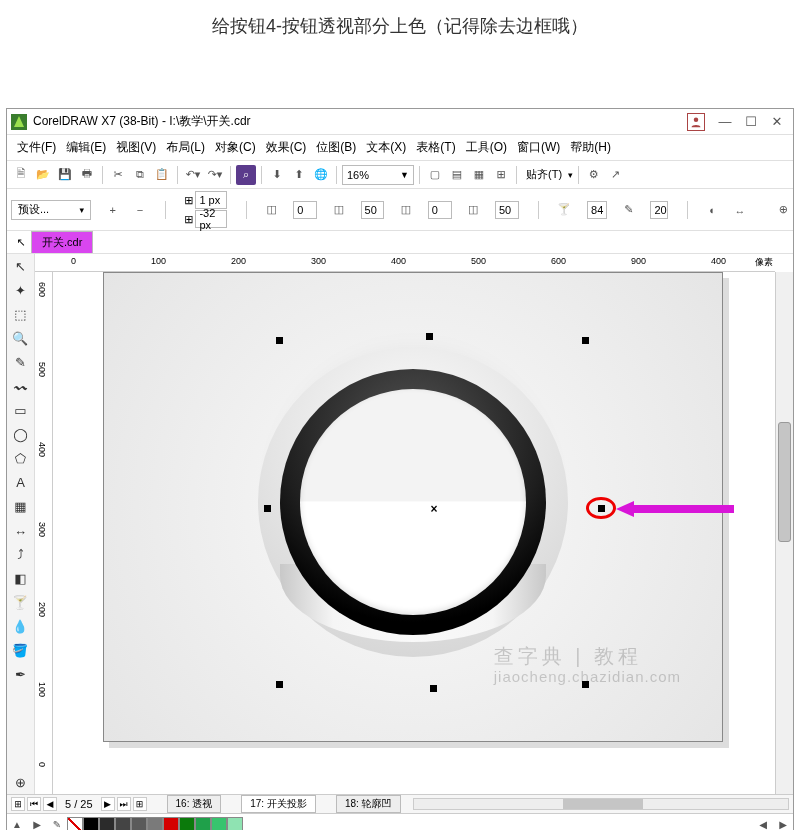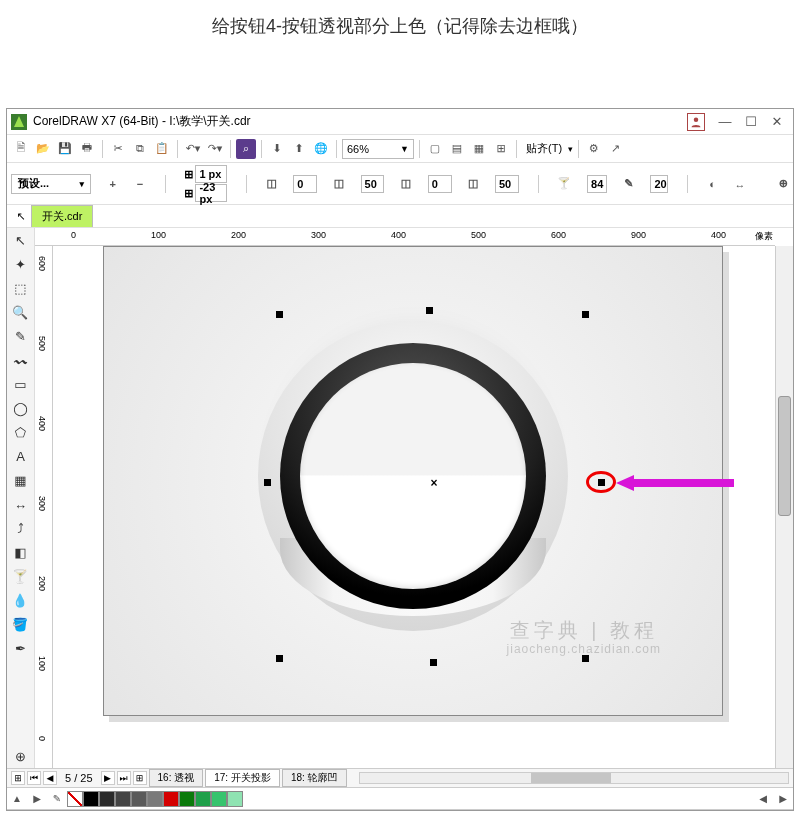--- a/index.html
+++ b/index.html
@@ -11,26 +11,26 @@
 .titlebar .title-text { flex: 1; }
 .titlebar .win-btn { width: 24px; height: 18px; margin-left: 2px; display: flex; align-items: center; justify-content: center; font-size: 13px; color: #555; }
 .titlebar .user-icon{ width:18px;height:18px;margin-right:6px;border:1px solid #a44;display:flex;align-items:center;justify-content:center;}
 .menubar { display: flex; gap: 2px; padding: 2px 6px; font-size: 12px; border-bottom: 1px solid #e0e0e0; }
 .menubar span { padding: 2px 4px; }
 .toolbar { display: flex; align-items: center; gap: 2px; padding: 2px 4px; border-bottom: 1px solid #e0e0e0; min-height: 28px; font-size: 11px; }
 .tbtn { width: 20px; height: 20px; display: flex; align-items: center; justify-content: center; color: #555; border-radius: 2px; }
 .sep { width: 1px; height: 18px; background: #ccc; margin: 0 3px; }
 .zoom-combo { height: 20px; display: flex; align-items: center; border: 1px solid #bbb; padding: 0 4px; font-size: 11px; min-width: 72px; }
 .zoom-combo .arr{ margin-left:auto;font-size:9px;}
-.propbar { display: flex; align-items: center; gap: 16px; padding: 2px 4px; border-bottom: 1px solid #e0e0e0; min-height: 30px; font-size: 11px; font-weight: bold; }
+.propbar { display: flex; align-items: center; gap: 16px; padding: 2px 4px; border-bottom: 1px solid #e0e0e0; min-height: 30px; font-size: 11px; }
 .preset-combo { border:1px solid #bbb; height:20px; display:flex;align-items:center;padding:0 6px;min-width:80px;}
 .num-input { border: 1px solid #bbb; height: 18px; width: 32px; font-size: 11px; padding: 0 3px; display:flex;align-items:center; background:#fff;}
 .doc-tabs { display:flex; align-items:center; font-size:11px; border-bottom:1px solid #e0e0e0; padding-left:4px;}
 .doc-tabs .pick{width:20px;height:20px;display:flex;align-items:center;justify-content:center;}
-.doc-tabs .tab{ padding:3px 10px; border:1px solid #bbb; border-bottom:none; background:#bef264;}
+.doc-tabs .tab{ padding:3px 10px; border:1px solid #bbb; border-bottom:none; background:#d946ef;}
 .workspace { display: flex; height: 540px; position: relative; }
 .toolbox { width: 28px; background: #f4f4f4; border-right: 1px solid #ddd; display: flex; flex-direction: column; }
 .toolbox .tool { height: 24px; display: flex; align-items: center; justify-content: center; font-size: 13px; color: #333; }
 .ruler-h { position: absolute; left: 28px; top: 0; right: 18px; height: 18px; background: #fff; border-bottom: 1px solid #ccc; font-size: 9px; display:flex;}
 .ruler-h span{ position:absolute; top:2px;}
 .ruler-h .unit-label{position:absolute;right:2px;top:2px;}
 .ruler-v{position:absolute;left:28px;top:18px;width:18px;bottom:0;background:#fff;border-right:1px solid #ccc;font-size:9px;}
 .ruler-v span{position:absolute;left:2px;writing-mode:vertical-rl;}
 .canvas-area { position: absolute; left: 46px; top: 18px; right: 18px; bottom: 0; background: #fff; overflow: hidden; }
 .page-shadow{ position:absolute;left:56px;top:6px;width:620px;height:470px;background:#ddd;}
@@ -42,54 +42,68 @@
 .knob .face { position: absolute; inset: 42px; border-radius: 50%; background: linear-gradient(180deg, #f3f3f3 0%, #f3f3f3 49.5%, #ffffff 50%, #ffffff 100%); box-shadow: inset 0 -2px 6px rgba(0,0,0,0.12);}
 .knob .cylinder{position:absolute;left:22px;right:22px;top:70%;height:78px;border-bottom-left-radius:140px 70px;border-bottom-right-radius:140px 70px;background:linear-gradient(90deg,#c8c8c8,#f5f5f5 20%,#f9f9f9 50%,#f5f5f5 80%,#c8c8c8);}
 .sel-handle { position: absolute; width: 7px; height: 7px; background: #000; }
 .sel-x { position: absolute; font-size: 12px; font-weight: bold; color: #000; transform:translate(-50%,-50%);}
 .red-circle{ position:absolute; width:30px;height:22px;border:3px solid #e00;border-radius:50%;}
 .arrow-annot{position:absolute;}
 .vscroll{position:absolute;right:0;top:18px;width:18px;bottom:0;background:#f0f0f0;border-left:1px solid #ccc;}
 .vscroll .thumb{position:absolute;left:2px;right:2px;top:150px;height:120px;background:#c5c5c5;border:1px solid #999;border-radius:3px;}
 .bottom-nav { display:flex;align-items:center;font-size:11px;border-top:1px solid #ccc;border-bottom:1px solid #ccc;height:20px;padding:0 4px;gap:2px;background:#f6f6f6;}
 .bottom-nav .navbtn{width:14px;height:14px;display:flex;align-items:center;justify-content:center;border:1px solid #ccc;background:#fff;font-size:9px;}
-.bottom-nav .ptab{padding:1px 8px;border:1px solid #bbb;background:#eee;font-size:10px;margin-left:0;}
+.bottom-nav .ptab{padding:1px 8px;border:1px solid #bbb;background:#eee;font-size:10px;margin-left:18px;}
 .bottom-nav .ptab.active{background:#fff;}
 .bottom-nav .hscroll{flex:1;margin-left:10px;height:12px;background:#eee;border:1px solid #ccc;position:relative;}
 .bottom-nav .hscroll .hthumb{position:absolute;left:40%;width:80px;top:0;bottom:0;background:#c5c5c5;}
 .palette-row{display:flex;align-items:center;height:22px;border-bottom:1px solid #ccc;}
 .palette-row .pbtn{width:16px;height:16px;display:flex;align-items:center;justify-content:center;font-size:10px;color:#555;margin:0 2px;}
 .swatch{width:16px;height:16px;border:1px solid #888;}
-.watermark{position:absolute;right:132px;top:390px;font-size:20px;color:rgba(0,0,0,0.18);letter-spacing:4px;text-align:center;line-height:1.2;}
-.watermark .sub{font-size:12px;letter-spacing:1px;display:block;}
+.watermark{position:absolute;right:112px;top:390px;font-size:20px;color:rgba(0,0,0,0.18);letter-spacing:4px;line-height:1.2;}
+.watermark .sub{font-size:15px;letter-spacing:1px;display:block;}
 </style>
 </head>
 <body>
 
 <div class="instruction">给按钮4-按钮透视部分上色（记得除去边框哦）</div>
 
 <div class="app-window">
 
   <div class="titlebar">
     <svg class="app-icon" viewBox="0 0 16 16">
         <rect width="16" height="16" fill="#3a7d2e"></rect>
         <path d="M3 13 L8 2 L13 13 Z" fill="#9be04f"></path>
       </svg>
-    <span class="title-text"><span>CorelDRAW X7 (64-Bit)</span> - <span>I:\教学\开关.cdr</span></span>
+    <span class="title-text"><span>CorelDRAW X7 (38-Bit)</span> - <span>I:\教学\开关.cdr</span></span>
     <div class="user-icon">
         <svg viewBox="0 0 16 16" width="12" height="12">
           <circle cx="8" cy="5" r="3" fill="#a44"></circle>
           <path d="M2 15c0-4 12-4 12 0" fill="#a44"></path>
         </svg>
       </div>
     <div class="win-btn">—</div>
     <div class="win-btn">☐</div>
     <div class="win-btn">✕</div>
   </div>
 
+  <div class="menubar">
+    <span>文件(F)</span>
+    <span>编辑(E)</span>
+    <span>视图(V)</span>
+    <span>布局(L)</span>
+    <span>对象(C)</span>
+    <span>效果(C)</span>
+    <span>位图(B)</span>
+    <span>文本(X)</span>
+    <span>表格(T)</span>
+    <span>工具(O)</span>
+    <span>窗口(W)</span>
+    <span>帮助(H)</span>
+  </div>
 
   <div class="toolbar">
     <div class="tbtn">🗎</div>
     <div class="tbtn">📂</div>
     <div class="tbtn">💾</div>
     <div class="tbtn">🖶</div>
     <div class="sep"></div>
     <div class="tbtn">✂</div>
     <div class="tbtn">⧉</div>
     <div class="tbtn">📋</div>
@@ -97,21 +111,21 @@
     <div class="tbtn">↶▾</div>
     <div class="tbtn">↷▾</div>
     <div class="sep"></div>
     <div class="tbtn" style="background:#5b3b8c;color:#fff;">⌕</div>
     <div class="sep"></div>
     <div class="tbtn">⬇</div>
     <div class="tbtn">⬆</div>
     <div class="tbtn">🌐</div>
     <div class="sep"></div>
     <div class="zoom-combo">
-        <span>66%</span>
+        <span>16%</span>
         <span class="arr">▼</span>
       </div>
     <div class="sep"></div>
     <div class="tbtn">▢</div>
     <div class="tbtn">▤</div>
     <div class="tbtn">▦</div>
     <div class="tbtn">⊞</div>
     <div class="sep"></div>
     <span style="padding:0 4px;">贴齐(T)</span>
       <span style="font-size:9px;">▾</span>
@@ -128,21 +142,21 @@
     <div class="tbtn">+</div>
     <div class="tbtn">−</div>
     <div class="sep"></div>
     <div style="display:flex;flex-direction:column;gap:1px;">
       <div style="display:flex;align-items:center;gap:2px;">
           <span>⊞</span>
           <div class="num-input">1 px</div>
         </div>
       <div style="display:flex;align-items:center;gap:2px;">
           <span>⊞</span>
-          <div class="num-input">-23 px</div>
+          <div class="num-input">-32 px</div>
         </div>
     </div>
     <div class="sep"></div>
     <div class="tbtn">◫</div>
     <div class="num-input" style="width:36px">0</div>
     <div class="tbtn">◫</div>
     <div class="num-input" style="width:36px">50</div>
     <div class="tbtn">◫</div>
     <div class="num-input" style="width:36px">0</div>
     <div class="tbtn">◫</div>

